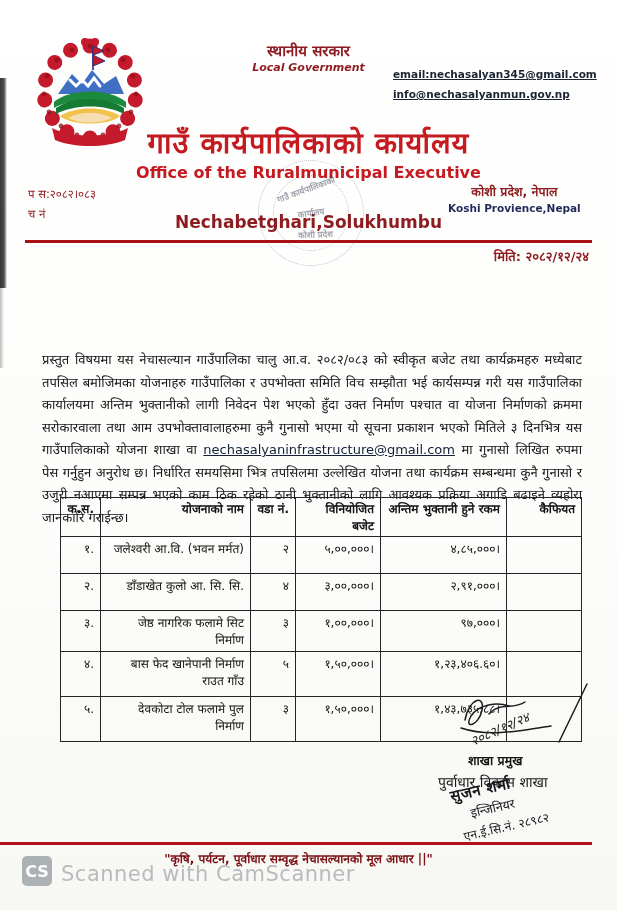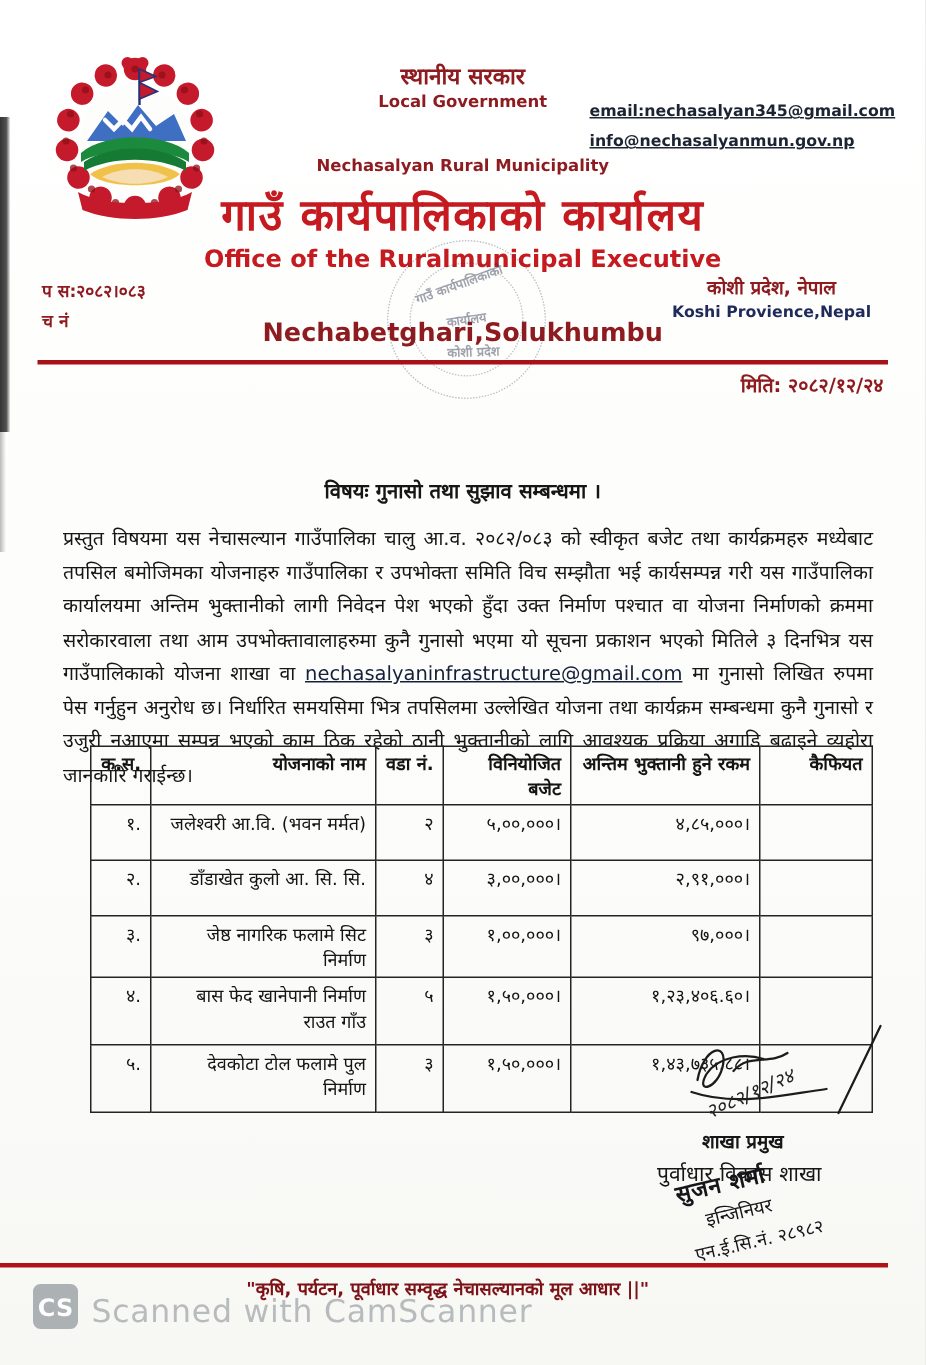--- a/index.html
+++ b/index.html
@@ -13,30 +13,30 @@
   .abs{position:absolute;}
   
   .scan-edge-left{left:0;top:78px;width:7px;height:210px;background:linear-gradient(90deg,#111 0%,#333 60%,rgba(60,60,60,0) 100%);opacity:.85;}
   .scan-edge-left2{left:0;top:288px;width:4px;height:80px;background:linear-gradient(90deg,#555,rgba(90,90,90,0));opacity:.4;}
 
   
   .hdr-center{left:0;right:0;text-align:center;}
   .maroon{color:#8e1b1f;}
   .red{color:#c51a1f;}
   .gov-np{top:40px;font-size:15px;font-weight:bold;}
-  .gov-en{top:61px;font-size:11px;font-weight:bold;}
+  .gov-en{top:61px;font-size:11px;font-weight:bold;font-style:italic;}
   .muni-np{top:79px;font-size:17px;font-weight:bold;}
   .muni-en{top:104px;font-size:11px;font-weight:bold;}
   .office-np{top:122px;font-size:29px;font-weight:bold;letter-spacing:1px;}
   .office-en{top:163px;font-size:16px;font-weight:bold;}
   .place-np{top:188px;font-size:13.5px;font-weight:bold;}
   .place-en{top:212px;font-size:17px;font-weight:bold;}
   .emails{left:393px;top:64px;font-size:10.5px;font-weight:600;color:#1c2433;line-height:20px;}
   .emails a{color:#1c2433;text-decoration:underline;}
-  .refno{left:28px;top:184px;font-size:11.5px;font-weight:bold;line-height:20px;}
+  .refno{left:28px;top:184px;font-size:11.5px;font-weight:normal;line-height:20px;}
   .province{left:448px;top:183px;text-align:center;}
   .province .np{font-size:12.5px;font-weight:bold;color:#8e1b1f;}
   .province .en{font-size:10.5px;font-weight:bold;color:#1f2a5a;margin-top:2px;}
   .hdr-line{left:25px;top:240px;width:567px;height:3px;background:#a61218;}
   .date-line{right:28px;top:247px;font-size:13px;font-weight:bold;}
 
   
   .seal{left:258px;top:160px;width:104px;height:104px;border:1.5px dotted rgba(45,50,75,.55);
         border-radius:50%;opacity:.55;transform:rotate(-12deg);}
   .seal:before{content:"";position:absolute;inset:14px;border:1px dotted rgba(45,50,75,.5);border-radius:50%;}
@@ -164,21 +164,20 @@
 
       <path d="M30,80 C45,70 75,70 90,80 C80,90 40,90 30,80 Z" fill="#f0c24a"></path>
       <path d="M38,82 C50,75 70,75 82,82 C70,88 50,88 38,82 Z" fill="#f6ddb2"></path>
 
       <path d="M22,92 C40,102 80,102 98,92 L95,104 C75,112 45,112 25,104 Z" fill="#c41a2c"></path>
     </svg>
   </div>
 
   <div class="abs hdr-center gov-np maroon">स्थानीय सरकार</div>
   <div class="abs hdr-center gov-en maroon">Local Government</div>
-  <div class="abs hdr-center muni-en maroon">Nechasalyan Rural Municipality</div>
   <div class="abs hdr-center office-np red">गाउँ  कार्यपालिकाको कार्यालय</div>
   <div class="abs hdr-center office-en red">Office of the Ruralmunicipal Executive</div>
   <div class="abs hdr-center place-en maroon">Nechabetghari,Solukhumbu</div>
 
   <div class="abs emails">
     <div><a href="#">email:nechasalyan345@gmail.com</a></div>
     <div><a href="#">info@nechasalyanmun.gov.np</a></div>
   </div>
 
   <div class="abs refno maroon">
@@ -194,21 +193,20 @@
   <div class="abs seal">
     <span class="s1">गाउँ कार्यपालिकाको</span>
     <span class="s2">कार्यालय</span>
     <span class="s3">कोशी प्रदेश</span>
   </div>
 
   <div class="abs hdr-line"></div>
   <div class="abs date-line maroon">मिति: २०८२/१२/२४</div>
 
 
-  <div class="abs subject">विषयः गुनासो तथा सुझाव सम्बन्धमा  ।</div>
 
   <div class="abs para">
     <span>प्रस्तुत विषयमा यस नेचासल्यान गाउँपालिका चालु आ.व. २०८२/०८३ को स्वीकृत बजेट तथा कार्यक्रमहरु मध्येबाट तपसिल बमोजिमका योजनाहरु गाउँपालिका र उपभोक्ता समिति विच सम्झौता भई कार्यसम्पन्न गरी यस गाउँपालिका कार्यालयमा अन्तिम भुक्तानीको लागी निवेदन पेश भएको हुँदा उक्त निर्माण पश्चात वा योजना निर्माणको क्रममा सरोकारवाला तथा आम उपभोक्तावालाहरुमा कुनै गुनासो भएमा यो सूचना प्रकाशन भएको मितिले ३ दिनभित्र यस गाउँपालिकाको योजना शाखा वा </span><span class="email-link">nechasalyaninfrastructure@gmail.com</span><span> मा गुनासो लिखित रुपमा पेस गर्नुहुन अनुरोध छ। निर्धारित समयसिमा भित्र तपसिलमा उल्लेखित योजना तथा कार्यक्रम सम्बन्धमा कुनै गुनासो  र उजुरी नआएमा सम्पन्न भएको काम ठिक रहेको ठानी भुक्तानीको लागि आवश्यक प्रक्रिया अगाडि बढाइने व्यहोरा जानकारि गराईन्छ।</span>
   </div>
 
   <table class="proj">
     <colgroup>
         <col class="c0">
         <col class="c1">
         <col class="c2">

